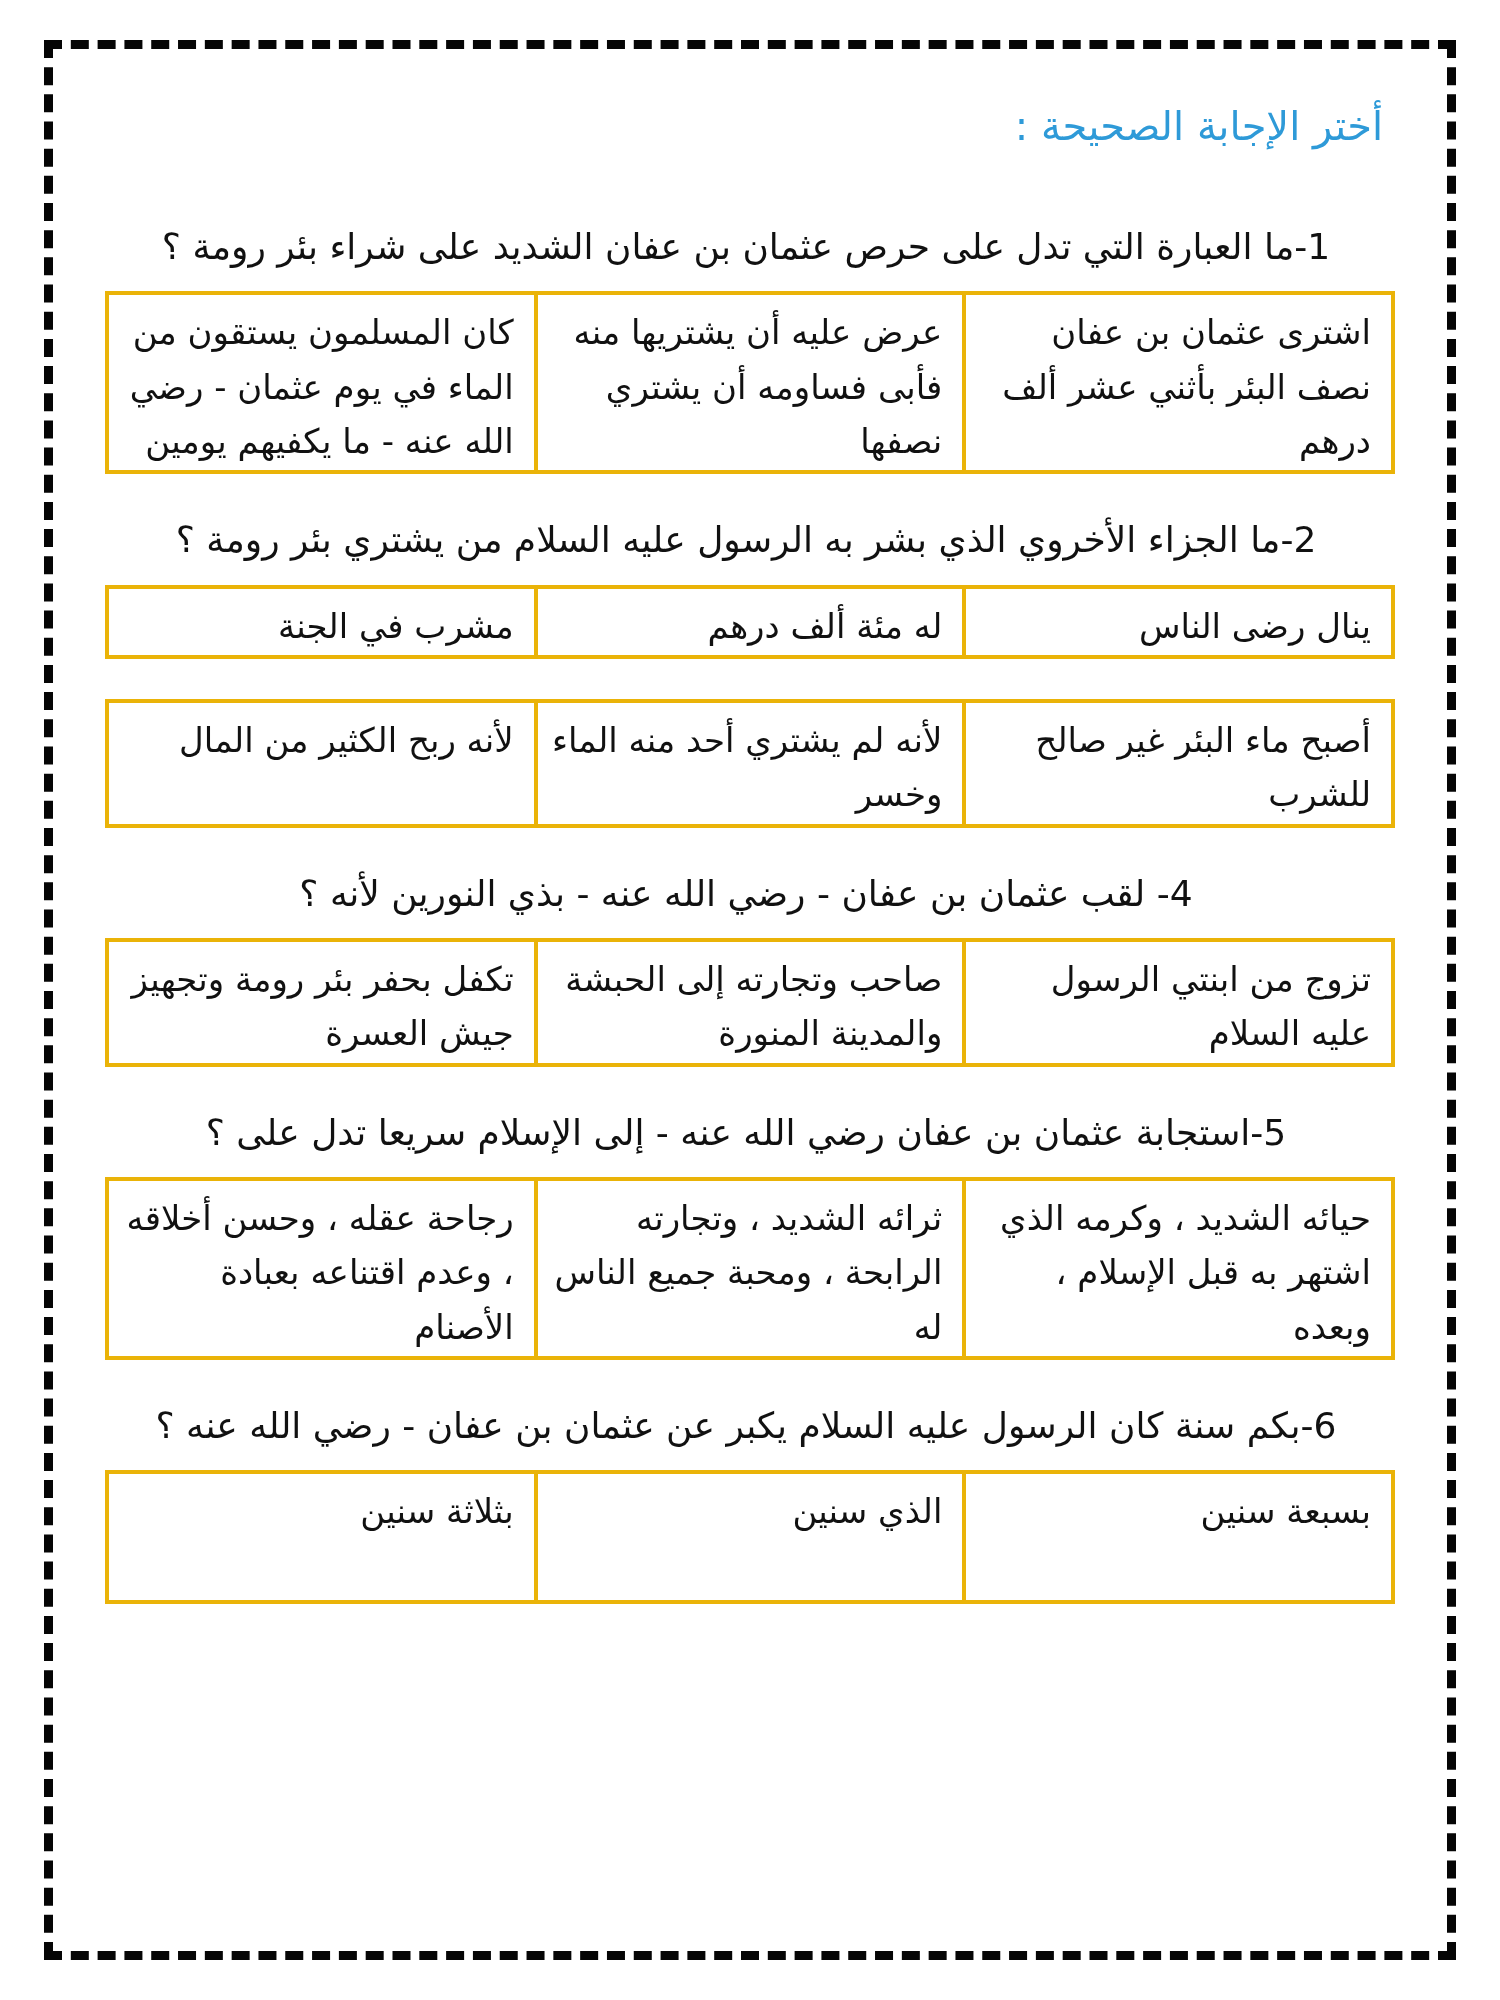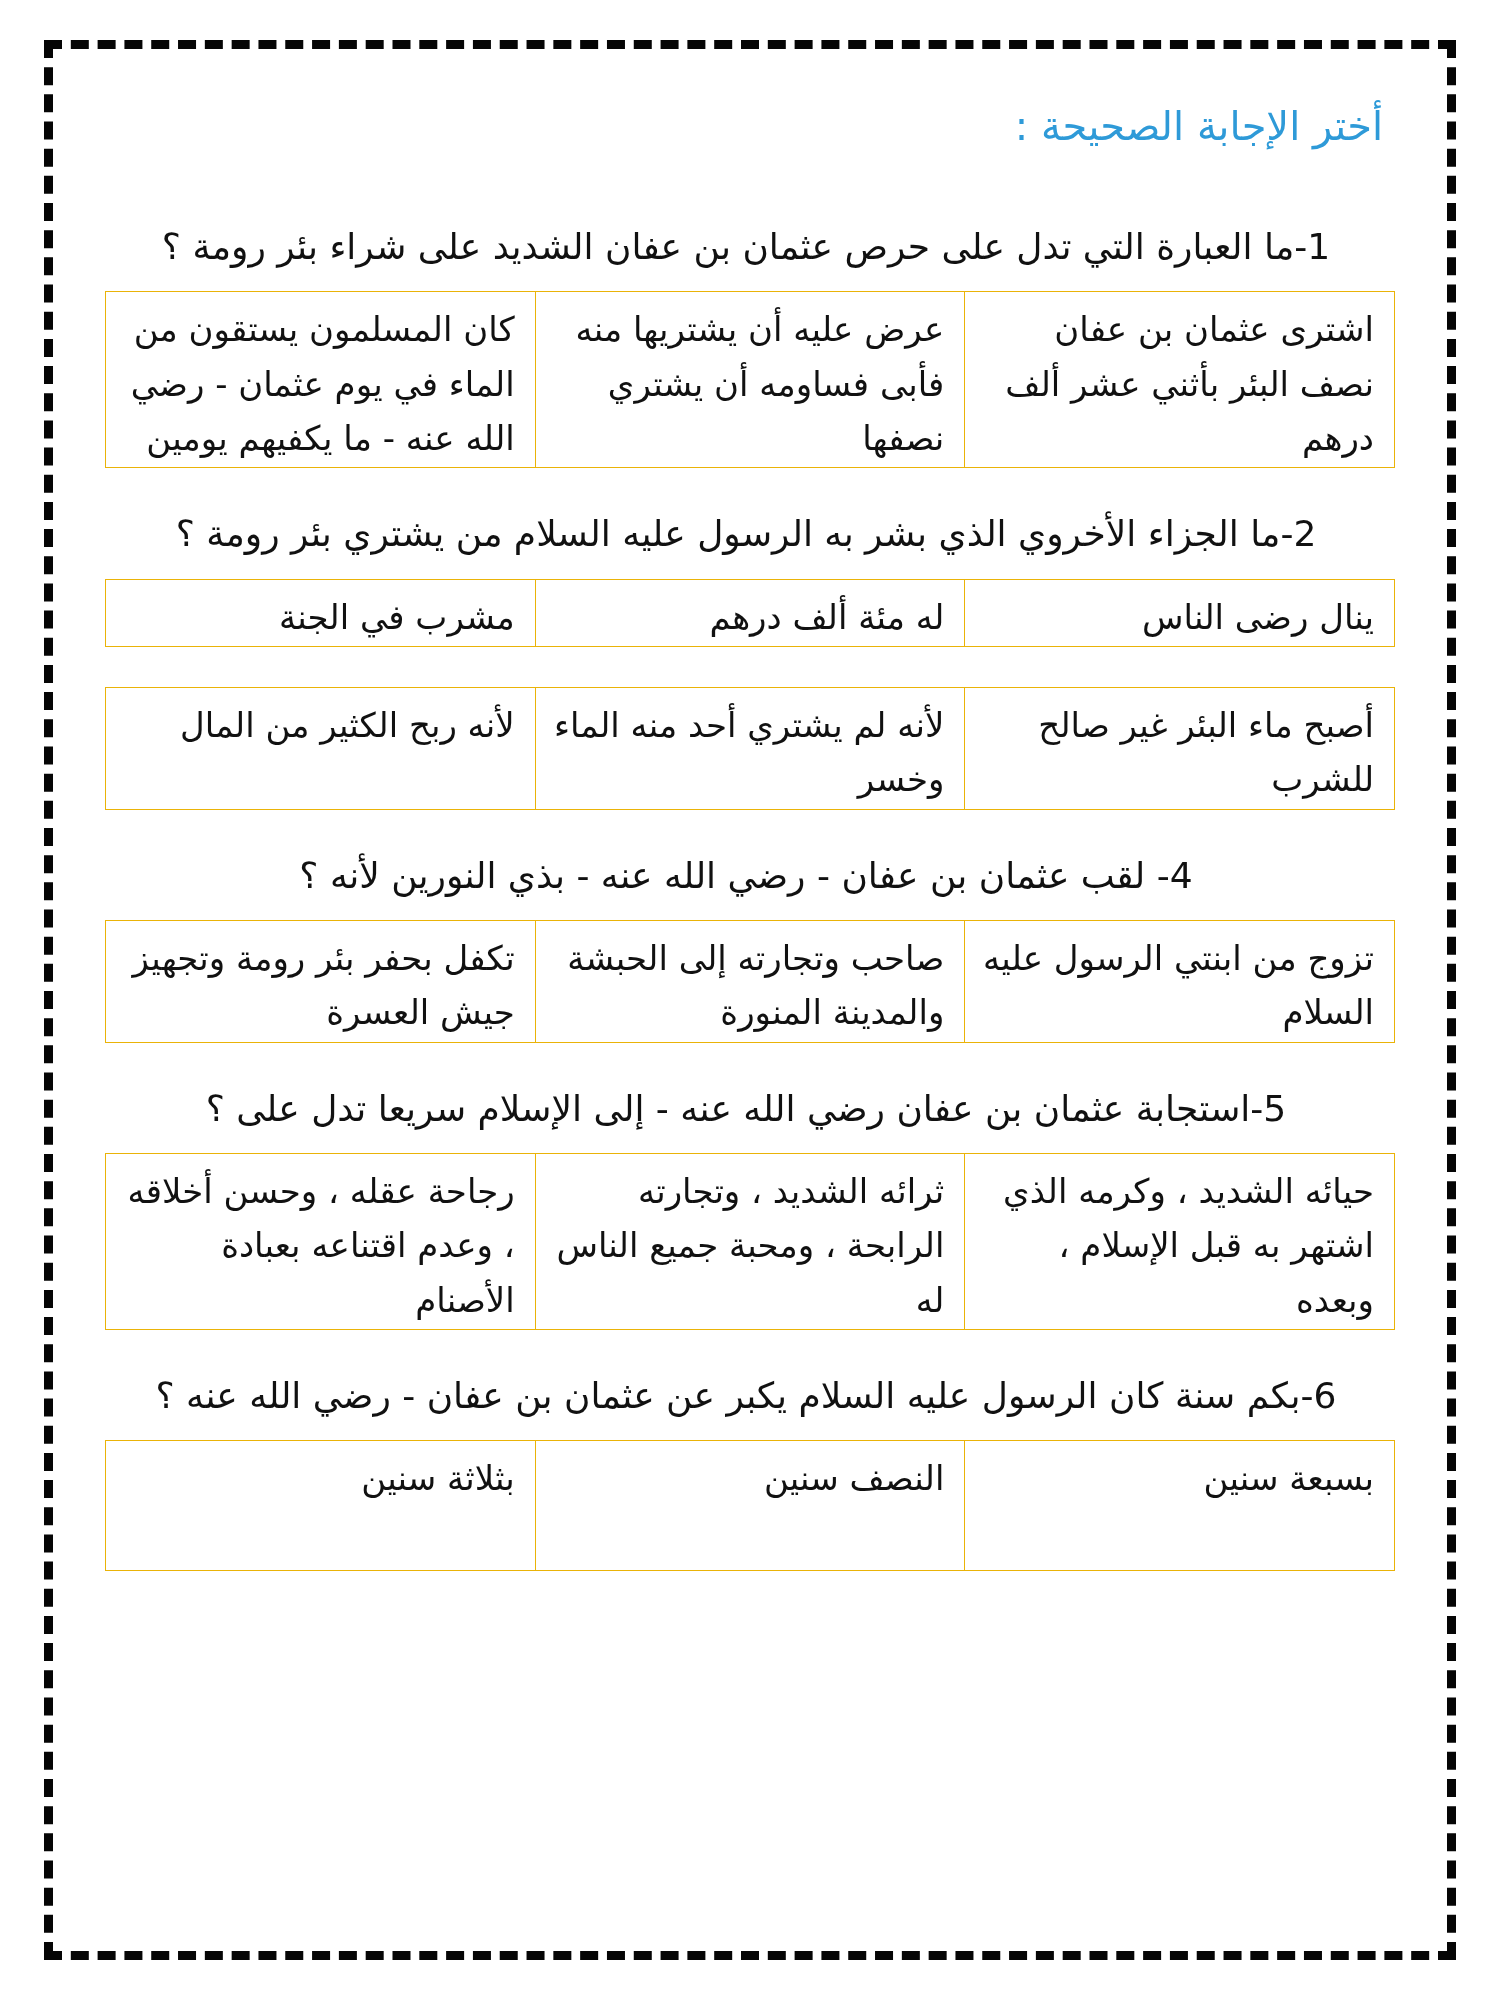--- a/index.html
+++ b/index.html
@@ -38,21 +38,21 @@
     line-height: 1.45;
     text-align: center;
     margin: 0 8px 18px 0;
   }
   .options-table {
     width: 100%;
     border-collapse: collapse;
     table-layout: fixed;
   }
   .options-table td {
-    border: 1px solid #eab308;
+    border: 4px solid #eab308;
     font-size: 34px;
     line-height: 1.6;
     padding: 10px 20px 2px 14px;
     vertical-align: top;
     text-align: right;
     word-wrap: break-word;
   }
   .q6 .options-table td { height: 130px; }
 </style>
 </head>
@@ -126,21 +126,21 @@
       </tbody>
         </table>
     </section>
 
     <section class="question-block q6">
       <p class="question">6-بكم سنة كان الرسول عليه السلام يكبر عن عثمان بن عفان - رضي الله عنه ؟</p>
       <table class="options-table">
         <tbody>
             <tr>
           <td>بسبعة سنين</td>
-          <td>النصف سنين</td>
+          <td>الذي سنين</td>
           <td>بثلاثة سنين</td>
         </tr>
       </tbody>
         </table>
     </section>
 
   </div>
 </div>
 
 </body></html>

